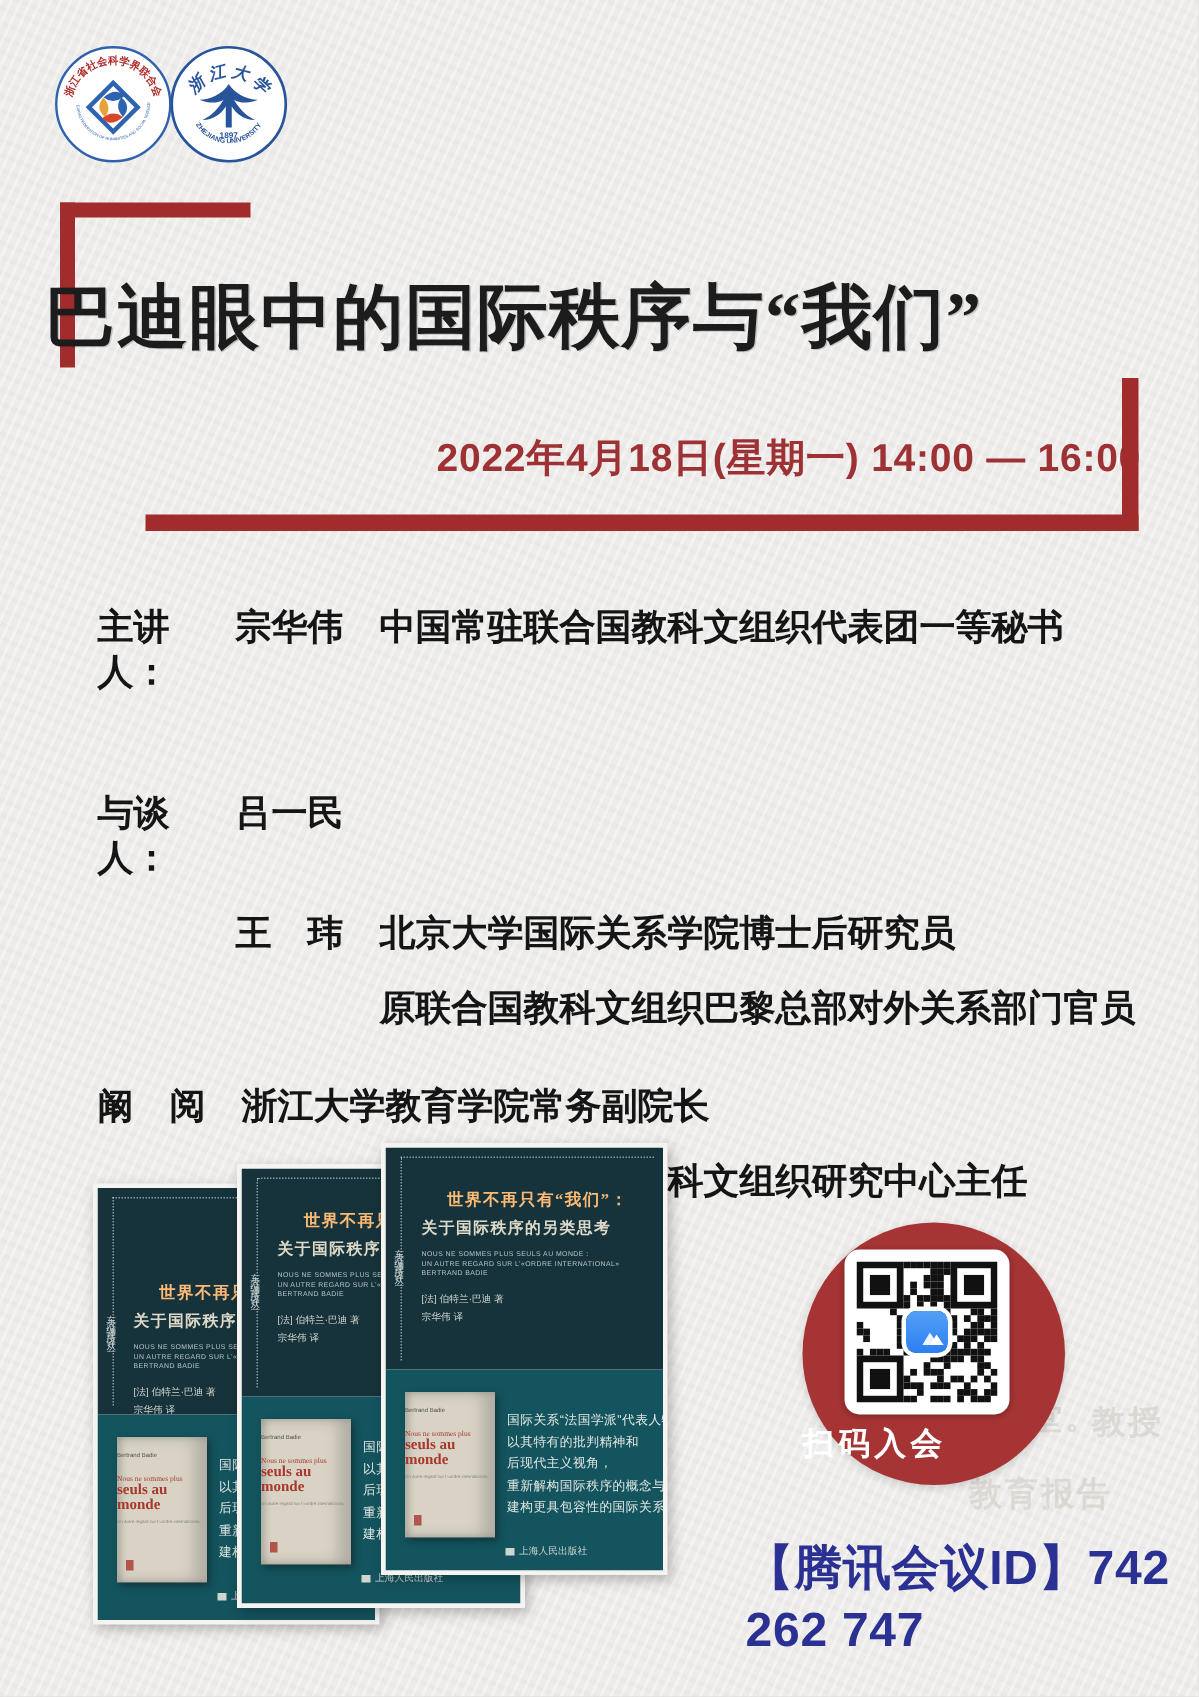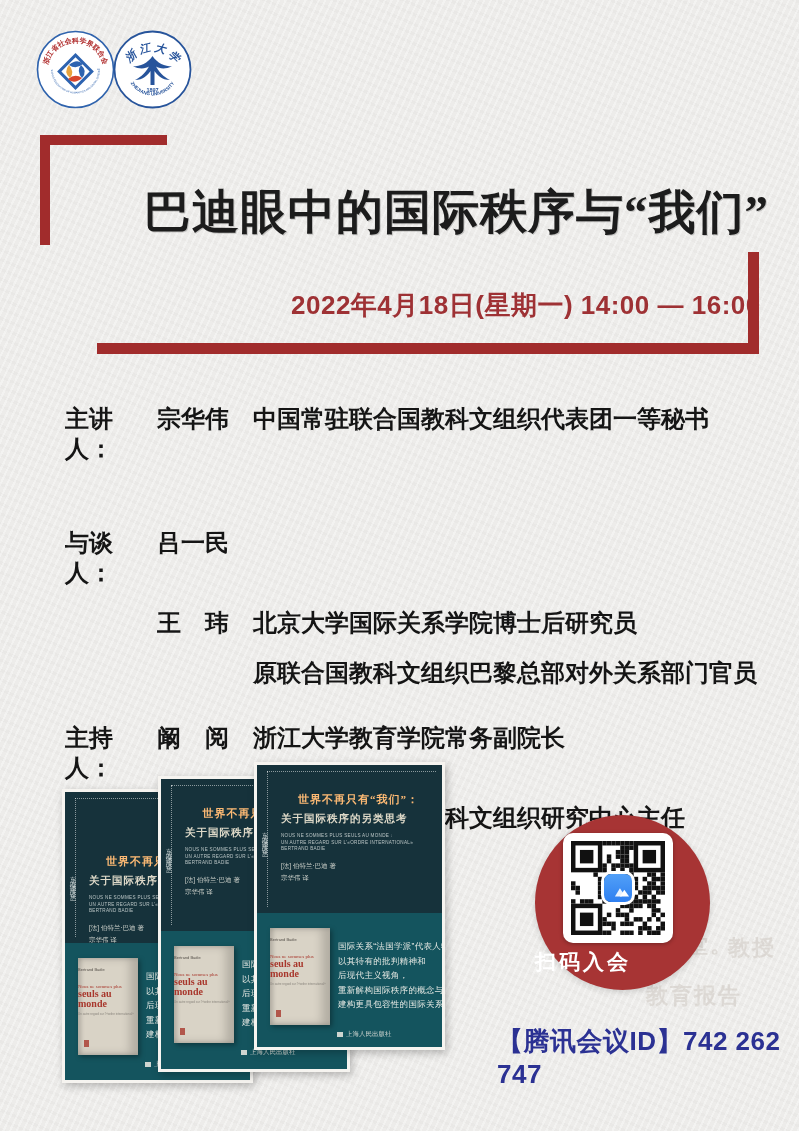--- a/index.html
+++ b/index.html
@@ -12,21 +12,21 @@
       repeating-linear-gradient(23deg, rgba(120,115,110,.03) 0 3px, rgba(0,0,0,0) 3px 9px);
   }
   
   .logo{position:absolute;top:30px;}
   .logo1{left:36px;} .logo2{left:113px;}
   .series{position:absolute;left:215px;top:33px;color:var(--header-ink,#3a3a3a);
     font-weight:bold;font-size:16px;line-height:21.5px;letter-spacing:.5px;}
   
   .bracket-tl{position:absolute;left:40px;top:135px;width:117px;height:100px;
     border-left:10px solid var(--accent-red,#a12c2c);border-top:10px solid var(--accent-red,#a12c2c);}
-  .main-title{position:absolute;left:30px;right:30px;top:184px;text-align:right;
+  .main-title{position:absolute;left:30px;right:30px;top:184px;text-align:left;
     font-family:"Liberation Serif","DejaVu Serif",serif;font-weight:bold;
     font-size:47px;line-height:1.2;color:var(--title-ink,#1c1c1c);letter-spacing:1px;
     text-shadow:1px 1px 0 rgba(0,0,0,.18);}
   .datetime{position:absolute;left:291px;top:288px;font-weight:bold;font-size:26px;
     color:var(--date-red,#9e3134);letter-spacing:.5px;}
   .bracket-br-bar{position:absolute;left:97px;top:343px;width:662px;height:11px;background:var(--accent-red,#a12c2c);}
   .bracket-br-arm{position:absolute;left:748px;top:252px;width:11px;height:102px;background:var(--accent-red,#a12c2c);}
   
   .people{position:absolute;left:65px;top:404px;width:700px;
     font-family:"Liberation Serif","DejaVu Serif",serif;font-weight:600;
@@ -79,21 +79,21 @@
     background:var(--badge-red,#a73434);z-index:2;box-shadow:0 2px 6px rgba(0,0,0,.15);}
   .qr-panel{position:absolute;left:28px;top:18px;width:110px;height:110px;background:#ffffff;
     border-radius:10px;box-shadow:0 1px 4px rgba(0,0,0,.3);}
   .qr-panel svg{position:absolute;left:8px;top:8px;}
   .qr-logo{position:absolute;left:41px;top:41px;width:28px;height:28px;border-radius:7px;
     background:linear-gradient(180deg,#52a0f8,var(--tencent-blue,#2e7ff0));
     box-shadow:0 0 0 3px #ffffff;display:flex;align-items:center;justify-content:center;}
   .qr-cta{position:absolute;left:0;right:0;bottom:14px;text-align:left;color:#ffffff;
     font-weight:bold;font-size:21px;letter-spacing:3px;}
   
-  .meeting-id{position:absolute;left:497px;top:1024px;font-weight:bold;font-size:26px;
+  .meeting-id{position:absolute;left:497px;top:1024px;font-weight:bold;font-size:32px;
     color:var(--meeting-blue,#2b3193);letter-spacing:.5px;}
 </style>
 </head>
 <body>
 
 <div class="poster">
 
   <svg class="logo logo1" width="79" height="79" viewBox="0 0 79 79">
     <defs>
       <path id="l1top" d="M 11,41 A 28.5,28.5 0 0 1 68,41"></path>
@@ -154,21 +154,20 @@
       <span class="pl"></span>
       <span class="pn">王　玮</span>
       <span class="pd">北京大学国际关系学院博士后研究员</span>
     </div>
     <div class="prow mb-c">
       <span class="pl"></span>
       <span class="pn"></span>
       <span class="pd">原联合国教科文组织巴黎总部对外关系部门官员</span>
     </div>
     <div class="prow mb-b">
-      <span class="pl">主持人：</span>
       <span class="pn">阚　阅</span>
       <span class="pd">浙江大学教育学院常务副院长</span>
     </div>
     <div class="prow">
       <span class="pl"></span>
       <span class="pn"></span>
       <span class="pd">浙江大学联合国教科文组织研究中心主任</span>
     </div>
   </div>
 

